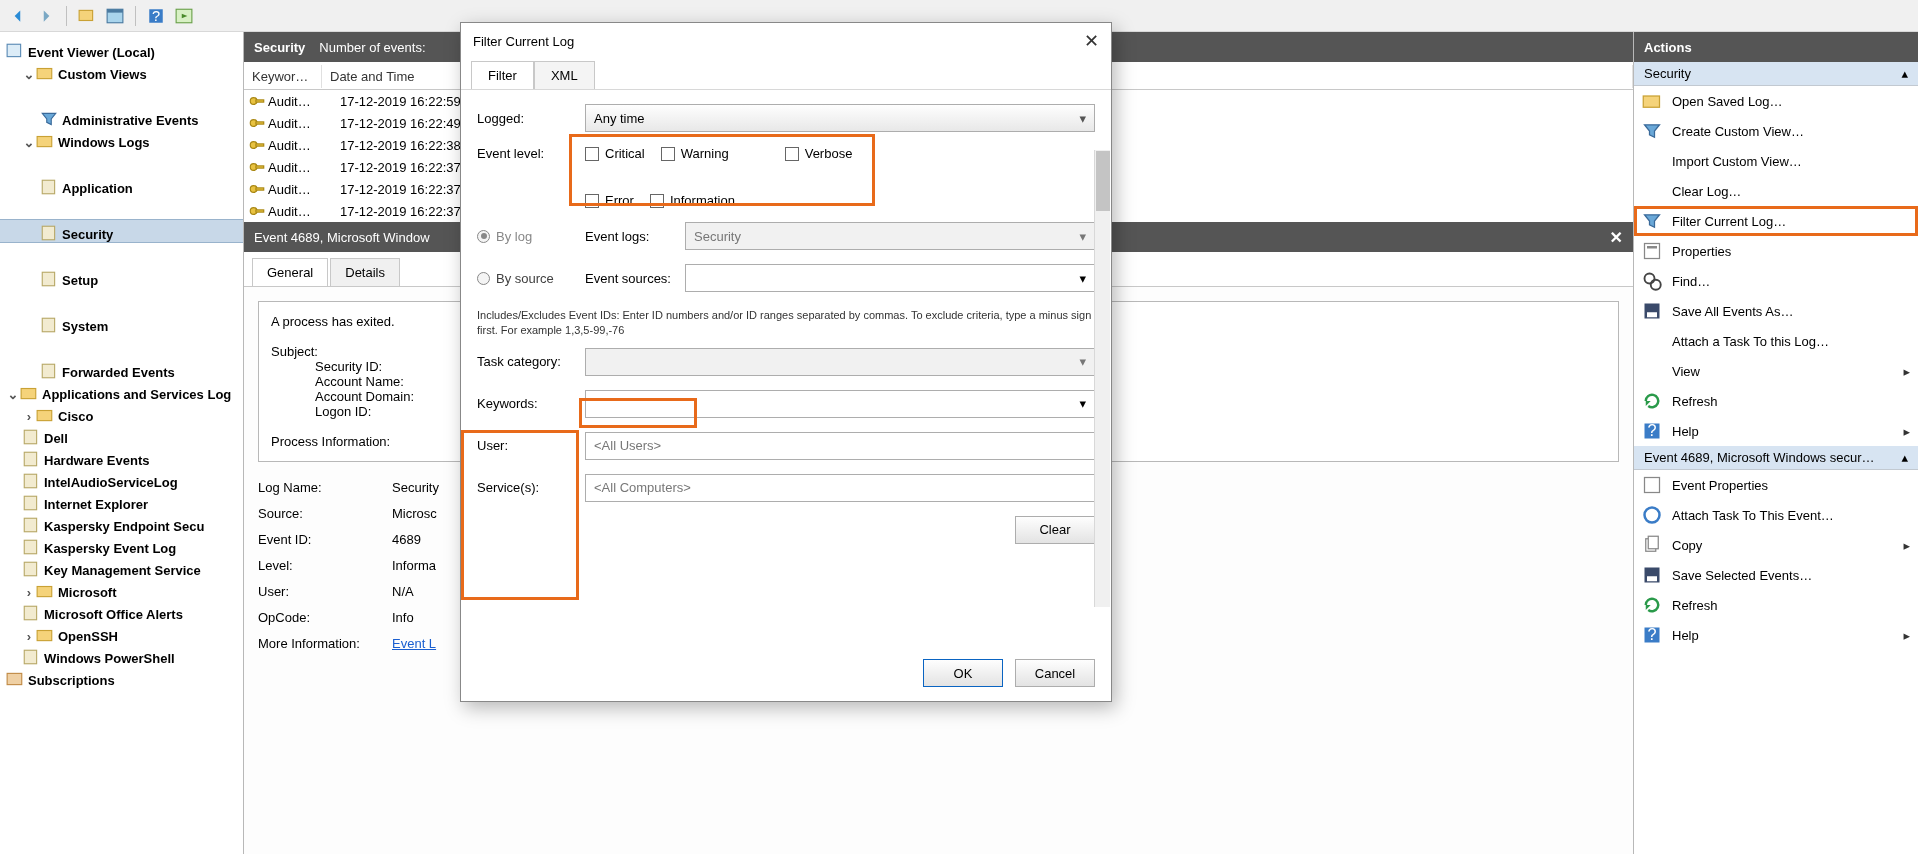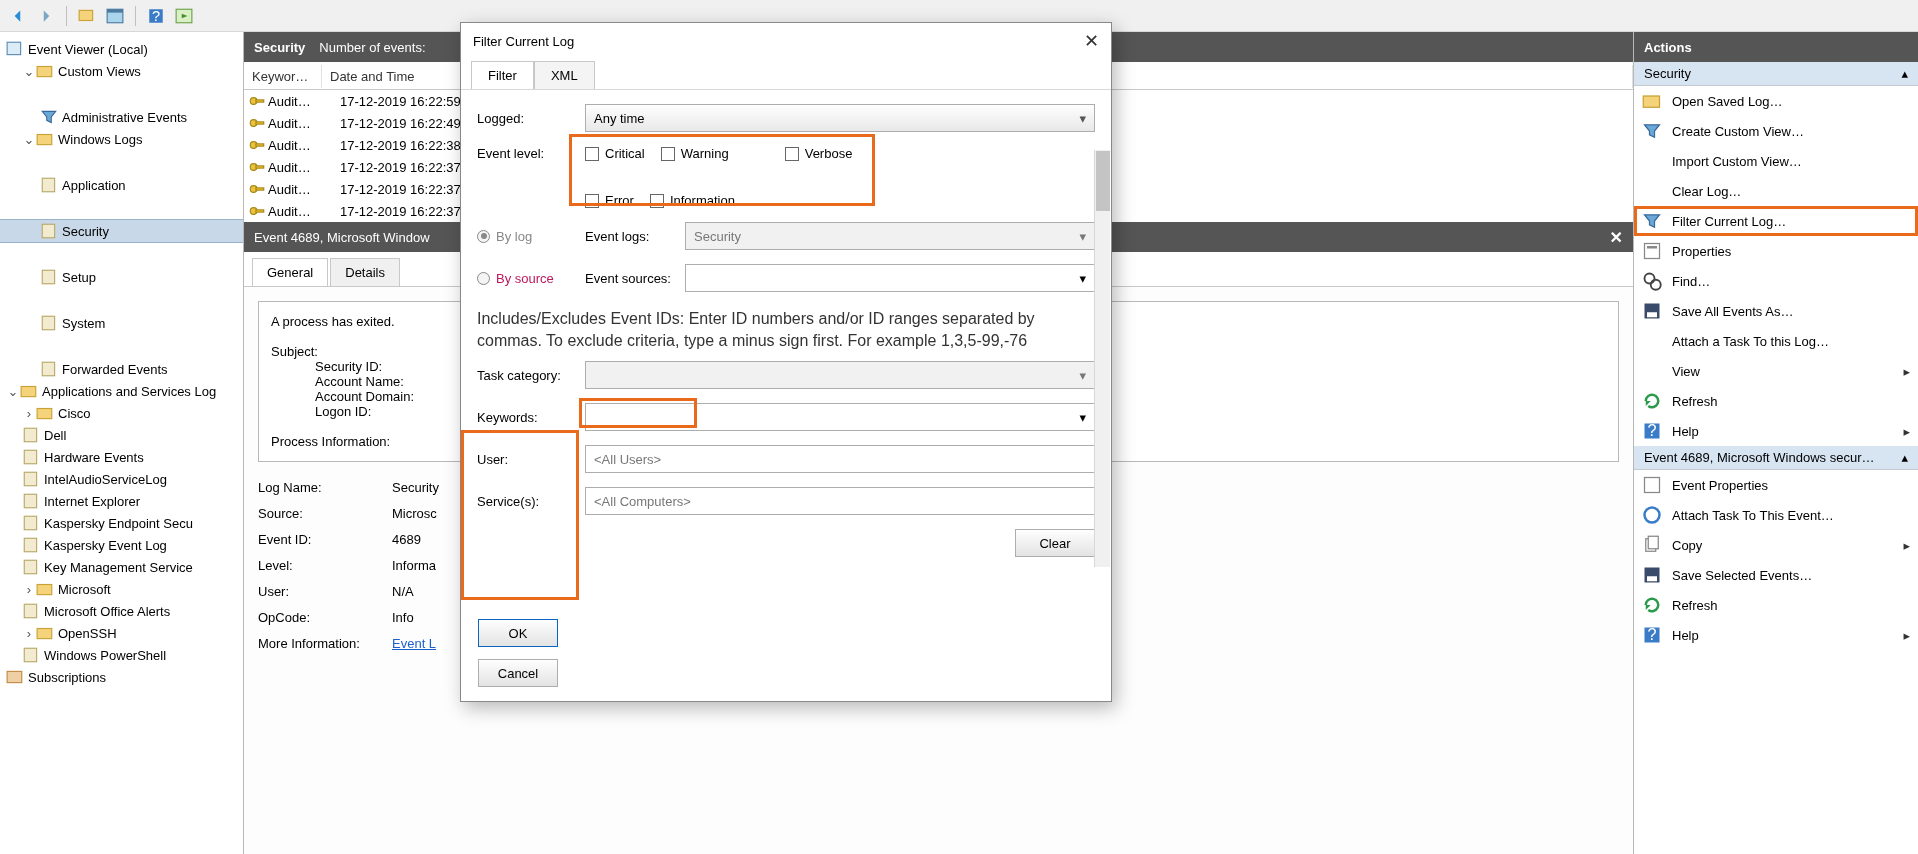--- a/index.html
+++ b/index.html
@@ -14,21 +14,21 @@
 .toolbar svg { width: 18px; height: 18px; }
 
 
 .main { flex: 1; display: flex; min-height: 0; }
 .col-tree { width: 244px; border-right: 1px solid #b8b8b8; background: #fff; overflow: hidden; padding-top: 6px; }
 .col-center { flex: 1; display: flex; flex-direction: column; border-right: 1px solid #b8b8b8; background: #fff; overflow: hidden; }
 .col-actions { width: 284px; background: #fff; display: flex; flex-direction: column; }
 
 
 .tree { }
-.tree-row { display: flex; align-items: center; height: 22px; white-space: nowrap; padding-right: 4px; }
+.tree-row { display: flex; align-items: flex-end; height: 22px; white-space: nowrap; padding-right: 4px; font-weight: bold; }
 .tree-row .twist { width: 14px; text-align: center; color: #555; }
 .tree-row .ticon { width: 18px; height: 18px; display: inline-flex; align-items: center; justify-content: center; margin-right: 2px; }
 .tree-row.selected { background: #c8d8e8; outline: 1px solid #99b3cc; }
 .tree-row .label { padding: 0 2px; }
 .ind0 { padding-left: 6px; } .ind1 { padding-left: 22px; } .ind2 { padding-left: 40px; margin-top: 24px; }
 
 
 .center-bar { background: #555; color: #fff; padding: 6px 10px; font-size: 13px; display: flex; gap: 14px; height: 30px; align-items: center; }
 .center-bar .sec { font-weight: 600; }
 
@@ -82,24 +82,24 @@
 .dlg-row .ctrl { flex:1; display:flex; gap: 16px; align-items:center; flex-wrap: wrap;}
 .dlg-select { width: 100%; height: 28px; border: 1px solid #adadad; background: linear-gradient(#fefefe,#e8e8e8); padding: 0 8px; display:flex; align-items:center; justify-content:space-between; }
 .dlg-select .dd { color:#555; }
 .chk { display:inline-flex; align-items:center; gap:6px; }
 .chk .box { width:14px; height:14px; border:1px solid #666; background:#fff; }
 .radio { display:inline-flex; align-items:center; gap:6px; }
 .radio .circ { width:13px; height:13px; border:1px solid #888; border-radius:50%; background:#f4f4f4; display:inline-flex; align-items:center; justify-content:center;}
 .radio.sel .circ::after { content:""; width:6px; height:6px; border-radius:50%; background:#888; }
 .dlg-input { width:100%; height:28px; border:1px solid #adadad; padding:0 8px; display:flex; align-items:center; background:#fff; }
 .dlg-input.disabled { background:#f1f1f1; color:#777; justify-content:space-between; }
-.dlg-hint { font-size:16px; color:#333; margin: 16px 0 10px 0; line-height: 1.35; }
+.dlg-hint { font-size:11px; color:#333; margin: 16px 0 10px 0; line-height: 1.35; }
 .dlg-btn { height:28px; width:80px; border:1px solid #adadad; background: linear-gradient(#fefefe,#e3e3e3); display:inline-flex; align-items:center; justify-content:center; }
 .dlg-btn.primary { border-color:#0a64c2; }
-.dlg-buttons { display:flex; justify-content:flex-end; gap:12px; padding: 8px 16px 14px 17px; flex-direction: column; }
+.dlg-buttons { display:flex; justify-content:flex-end; gap:12px; padding: 8px 16px 14px 8px; }
 
 
 .hl { position:absolute; border:3px solid #e86a1a; pointer-events:none; }
 
 
 .scroll-v { position:absolute; right:1px; top:60px; width:16px; bottom:44px; background:#f0f0f0; border-left:1px solid #d8d8d8; }
 .scroll-v .thumb { width:14px; height:60px; background:#c4c4c4; margin:1px; }
 
 svg { display:block; }
 </style>
@@ -684,21 +684,21 @@
           </span>
         <span style="width:100px">Event logs:</span>
         <div style="flex:1">
             <div class="dlg-input disabled">
               <span>Security</span>
               <span class="dd">▾</span>
             </div>
           </div>
       </div>
       <div class="dlg-row">
-        <span class="radio" style="width:108px;color:#be185d">
+        <span class="radio" style="width:108px;color:#404040">
             <span class="circ"></span>
             <span>By source</span>
           </span>
         <span style="width:100px">Event sources:</span>
         <div style="flex:1">
             <div class="dlg-input" style="justify-content:flex-end">
               <span class="dd">▾</span>
             </div>
           </div>
       </div>

